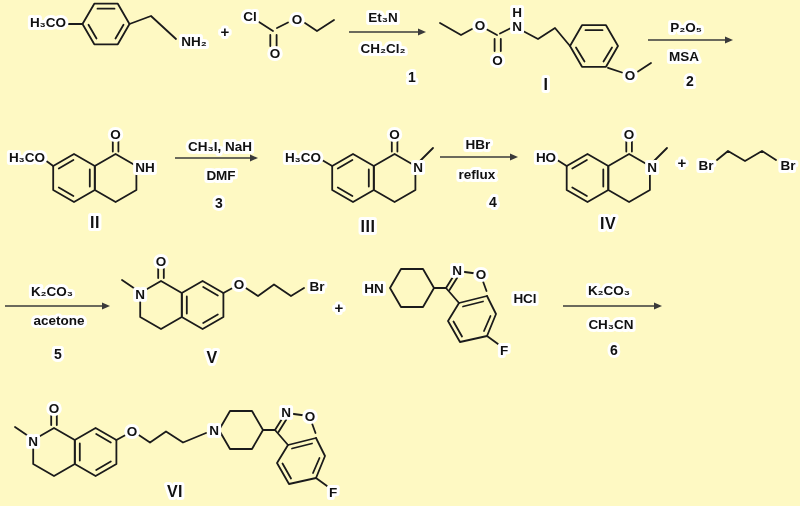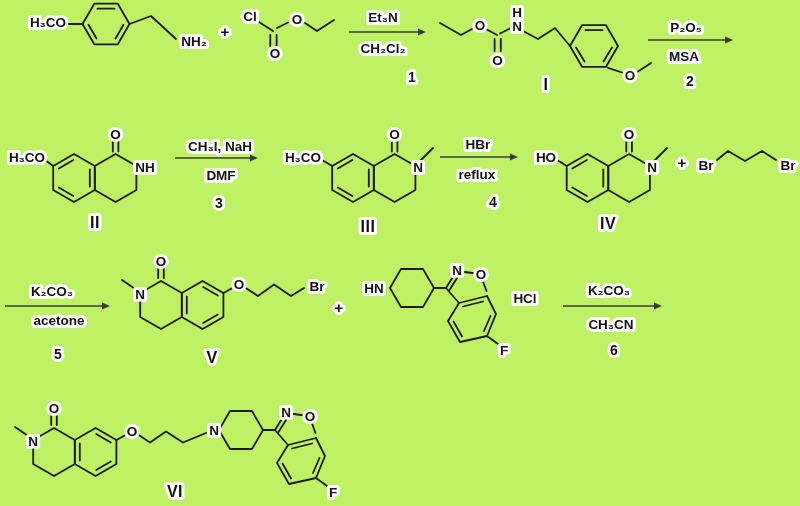--- a/index.html
+++ b/index.html
@@ -1,16 +1,16 @@
 <!DOCTYPE html>
 <html><head>
 <meta charset="utf-8">
 <style>
   html,body{margin:0;padding:0;background:#fff;}
-  #canvas{position:relative;width:800px;height:506px;background:#bef264;overflow:hidden;
+  #canvas{position:relative;width:800px;height:506px;background:#fef9c3;overflow:hidden;
           font-family:"Liberation Sans","DejaVu Sans",sans-serif;}
   svg{position:absolute;left:0;top:0;}
   .bond{stroke:#1b1b1b;stroke-width:1.8;fill:none;stroke-linecap:round;stroke-linejoin:round;}
   .aline{stroke:#3a3a3a;stroke-width:1.3;fill:none;}
   .ahead{fill:#3a3a3a;stroke:none;}
   text{font-family:"Liberation Sans","DejaVu Sans",sans-serif;font-weight:bold;fill:#111;
        dominant-baseline:central;paint-order:stroke;stroke:#ffffff;stroke-width:6px;stroke-linejoin:round;}
   .atom{font-size:13.5px;text-anchor:middle;}
   .rg{font-size:13.5px;text-anchor:middle;}
   .num{font-size:14px;text-anchor:middle;}

